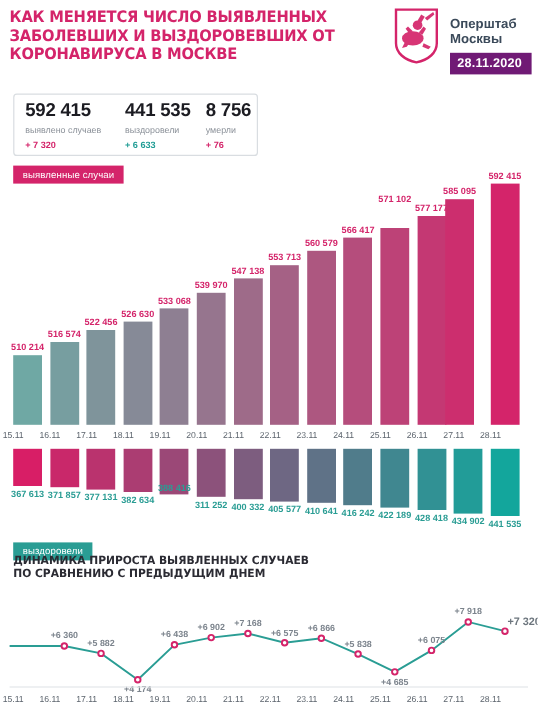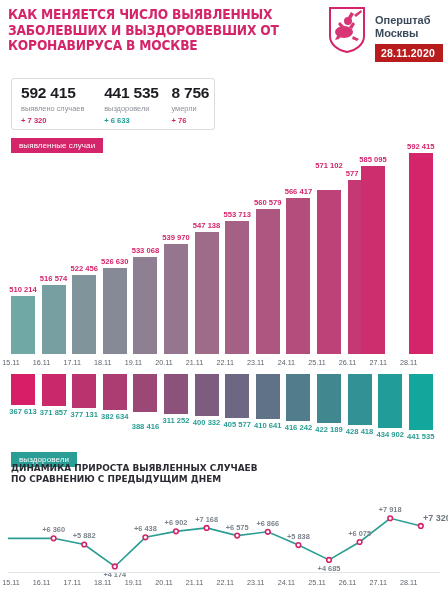--- a/index.html
+++ b/index.html
@@ -24,21 +24,21 @@
   .coat {
     position:absolute; left:0; top:0; width:40px; height:48px;
   }
   .brand-name {
     position:absolute; left:48px; top:8px;
     font-size:11px; font-weight:bold; line-height:13px;
     color:#3b4a5a;
   }
   .date-badge {
     position:absolute; left:48px; top:38px;
-    background:#b91c1c; color:#fff;
+    background:#701a75; color:#fff;
     font-size:10.5px; font-weight:bold;
     padding:3px 8px 3px 6px; letter-spacing:0.2px;
   }
 
   
   .summary {
     position:absolute; left:11px; top:78px; width:204px; height:52px;
     border:1px solid #d9dde1; border-radius:3px;
     display:flex; padding:5px 0 0 0;
   }
@@ -195,21 +195,21 @@
       <div class="bar-val" style="bottom: 158px;">566 417</div>
     </div>
     <div class="bar-col" style="left: 317px; height: 164px;">
       <div class="bar-rect" style="height: 164px; background: rgb(189, 66, 119);"></div>
       <div class="bar-val" style="bottom: 184px;">571 102</div>
     </div>
     <div class="bar-col" style="left: 347.6px; height: 127px;">
       <div class="bar-rect" style="height: 174px; background: rgb(196, 56, 115);"></div>
       <div class="bar-val" style="bottom: 176px;">577 177</div>
     </div>
-    <div class="bar-col" style="left: 361px; height: 168px; padding-left: 20px;">
+    <div class="bar-col" style="left: 371px; height: 168px; padding-left: 20px;">
       <div class="bar-rect" style="height: 188px; background: rgb(204, 46, 110);"></div>
       <div class="bar-val" style="bottom: 190px;">585 095</div>
     </div>
     <div class="bar-col" style="left: 408.8px; height: 201px;">
       <div class="bar-rect" style="height: 201px; background: rgb(212, 36, 106);"></div>
       <div class="bar-val" style="bottom: 203px;">592 415</div>
     </div>
   </div>
 <div class="badge badge-cases">выявленные случаи</div>
 
@@ -242,21 +242,21 @@
     <div class="rec-col" style="left: 72.2px;">
       <div class="rec-rect" style="height: 34px; background: rgb(186, 51, 110);"></div>
       <div class="rec-val" style="top: 36px;">377 131</div>
     </div>
     <div class="rec-col" style="left: 102.8px;">
       <div class="rec-rect" style="height: 36px; background: rgb(171, 61, 114);"></div>
       <div class="rec-val" style="top: 38px;">382 634</div>
     </div>
     <div class="rec-col" style="left: 133.4px;">
       <div class="rec-rect" style="height: 38px; background: rgb(155, 72, 119);"></div>
-      <div class="rec-val" style="top: 48px;">388 416</div>
+      <div class="rec-val" style="top: 28px;">388 416</div>
     </div>
     <div class="rec-col" style="left: 164px;">
       <div class="rec-rect" style="height: 40px; background: rgb(140, 82, 123);"></div>
       <div class="rec-val" style="top: 42px;">311 252</div>
     </div>
     <div class="rec-col" style="left: 194.6px;">
       <div class="rec-rect" style="height: 42px; background: rgb(125, 93, 127);"></div>
       <div class="rec-val" style="top: 44px;">400 332</div>
     </div>
     <div class="rec-col" style="left: 225.2px;">

